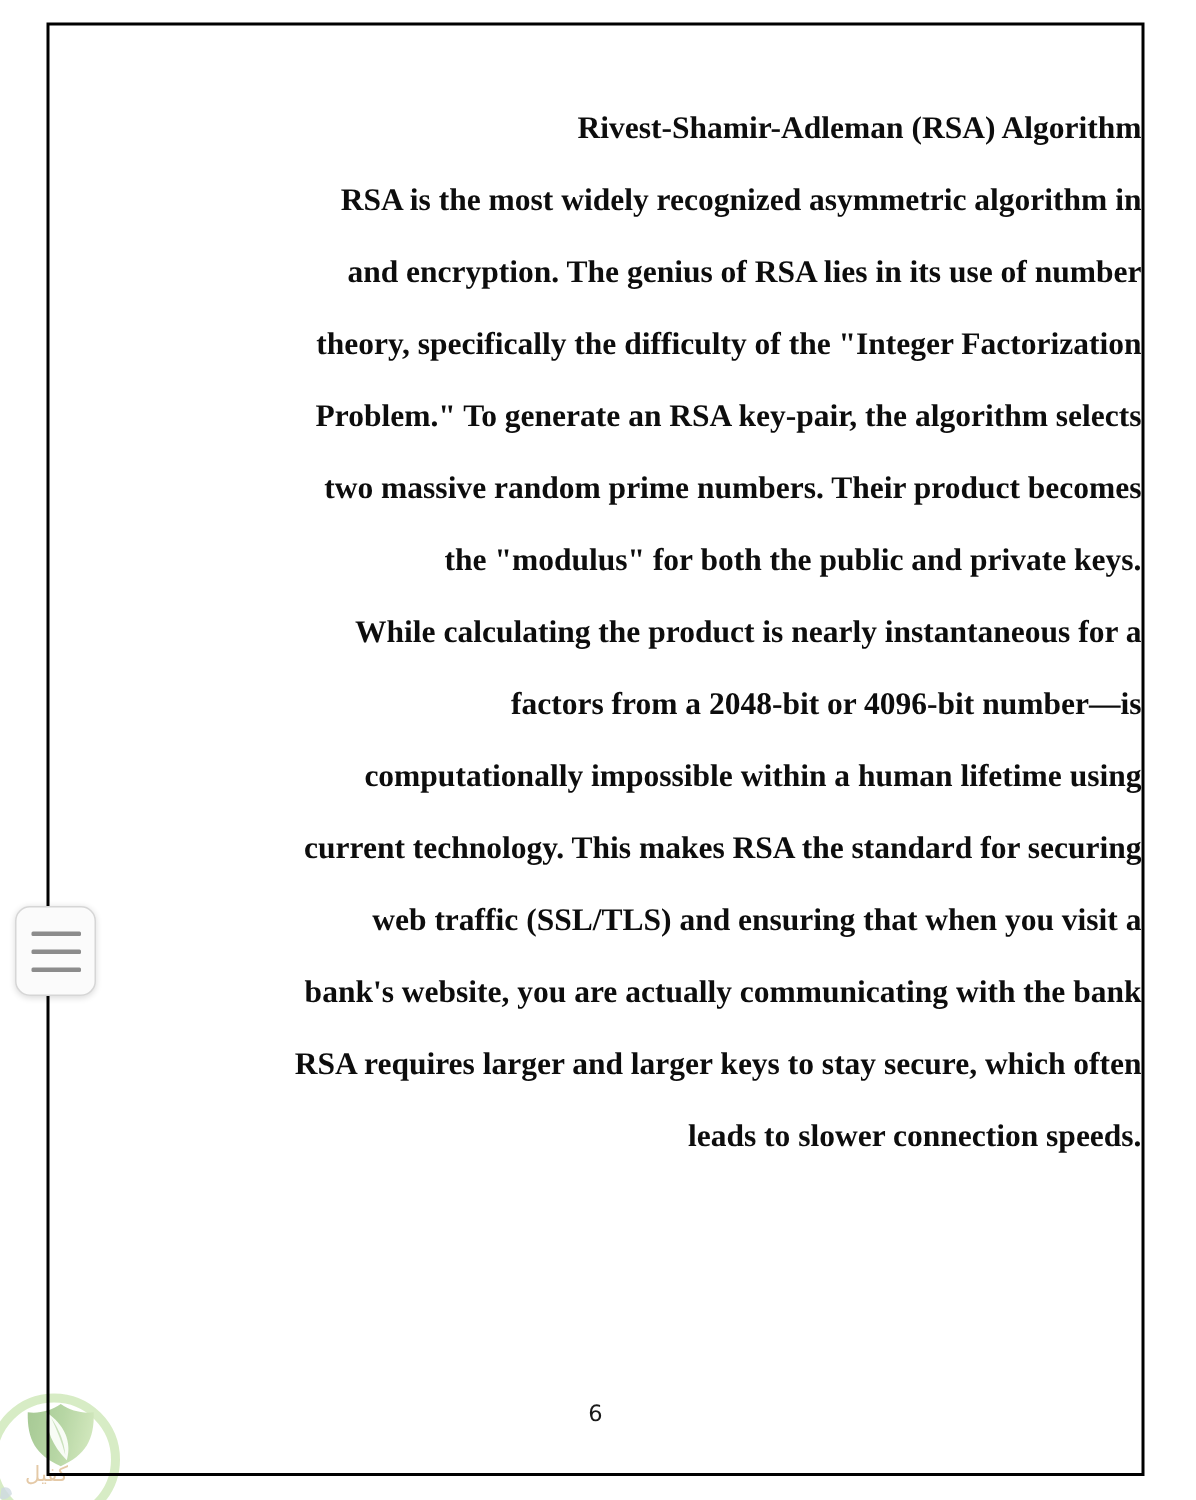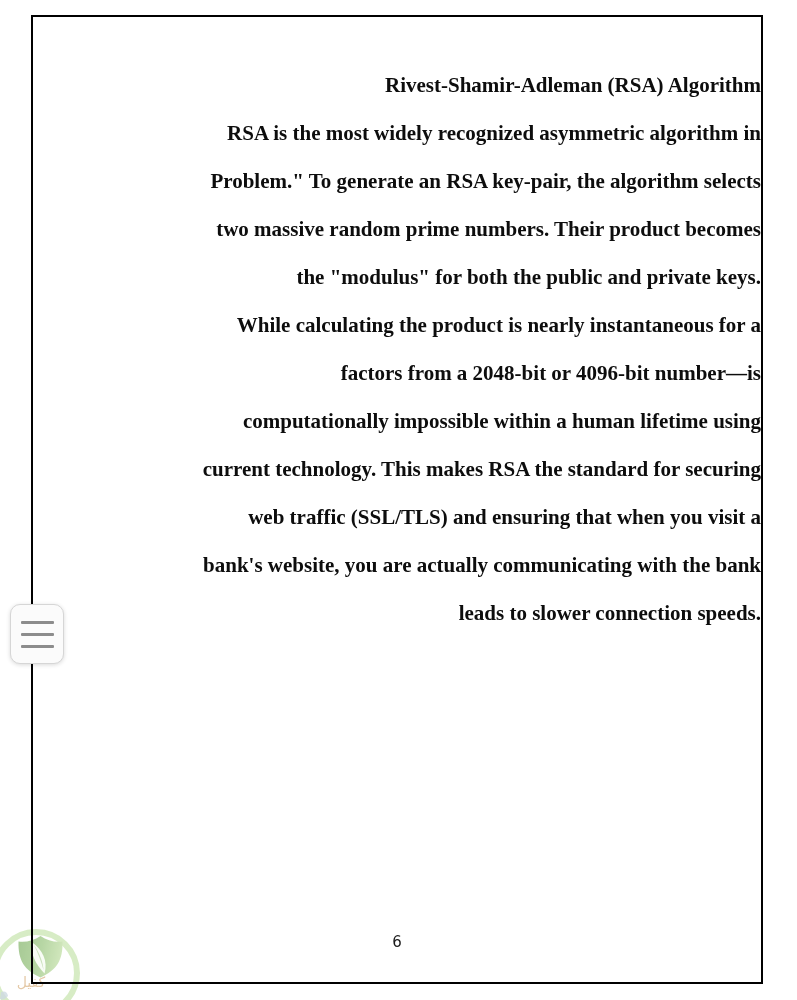--- a/index.html
+++ b/index.html
@@ -107,29 +107,32 @@
     <path d="M44 20 C 50 29, 53 37, 53.5 45 C 51.5 37, 48 28.5, 44 20 Z" fill="#7cb55a" opacity="0.7"></path>
     <text x="41" y="62" text-anchor="middle" font-family="DejaVu Sans, sans-serif" font-size="14" fill="#cf9d5f">كفيل</text>
     <path d="M11 67 q 6 -2 7 4 q -4 5 -8 3 z" fill="#a8bccb" opacity="0.8"></path>
   </svg>
 
   <div class="page">
     <div class="textblock">
       <div class="tline">Rivest-Shamir-Adleman (RSA) Algorithm</div>
       <div id="body-lines">
           <div class="tline">RSA is the most widely recognized asymmetric algorithm in</div>
+          <div class="tline">and encryption. The genius of RSA lies in its use of number</div>
+          <div class="tline">theory, specifically the difficulty of the "Integer Factorization</div>
           <div class="tline">Problem." To generate an RSA key-pair, the algorithm selects</div>
           <div class="tline">two massive random prime numbers. Their product becomes</div>
           <div class="tline">the "modulus" for both the public and private keys.</div>
           <div class="tline">While calculating the product is nearly instantaneous for a</div>
           <div class="tline">factors from a 2048-bit or 4096-bit number—is</div>
           <div class="tline">computationally impossible within a human lifetime using</div>
           <div class="tline">current technology. This makes RSA the standard for securing</div>
           <div class="tline">web traffic (SSL/TLS) and ensuring that when you visit a</div>
           <div class="tline">bank's website, you are actually communicating with the bank</div>
+          <div class="tline">RSA requires larger and larger keys to stay secure, which often</div>
           <div class="tline">leads to slower connection speeds.</div>
         </div>
     </div>
     <div class="pagenum">6</div>
   </div>
 
   <button class="menu-btn" aria-label="menu">
     <span class="bar"></span>
     <span class="bar"></span>
     <span class="bar"></span>

